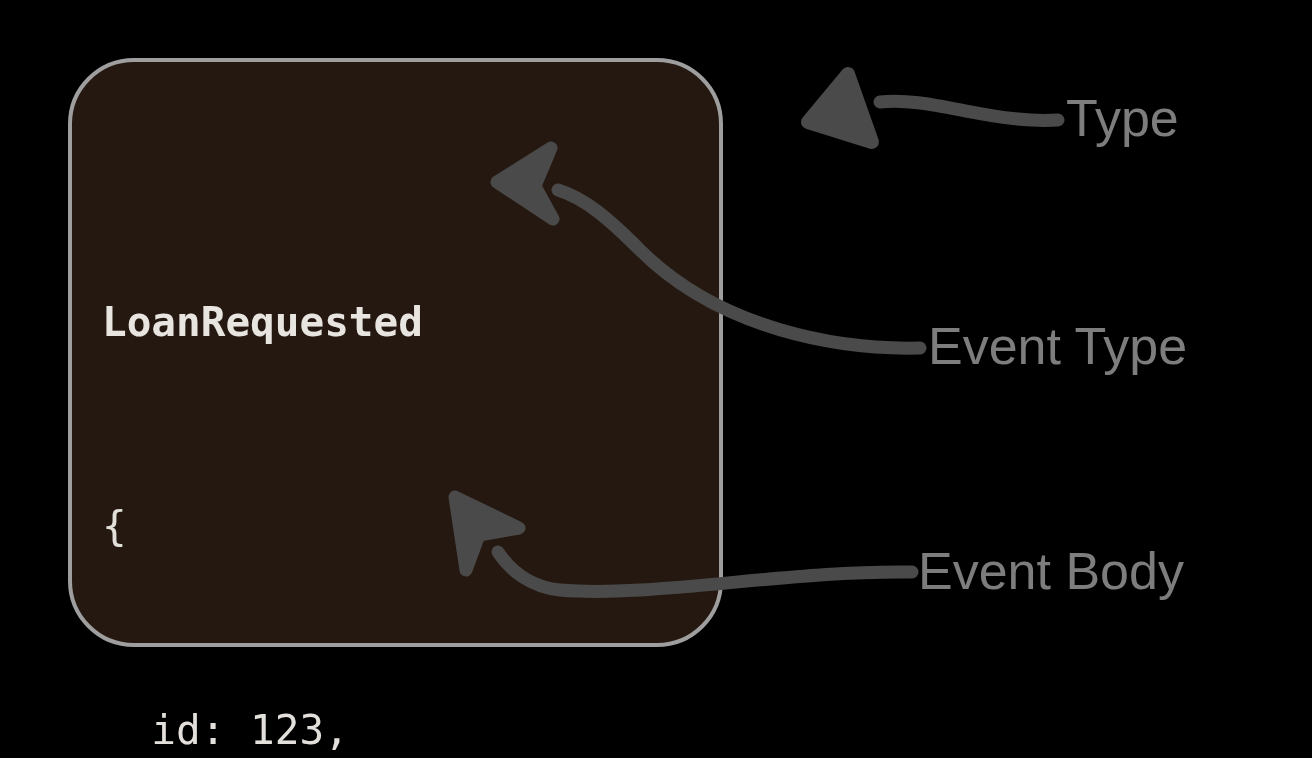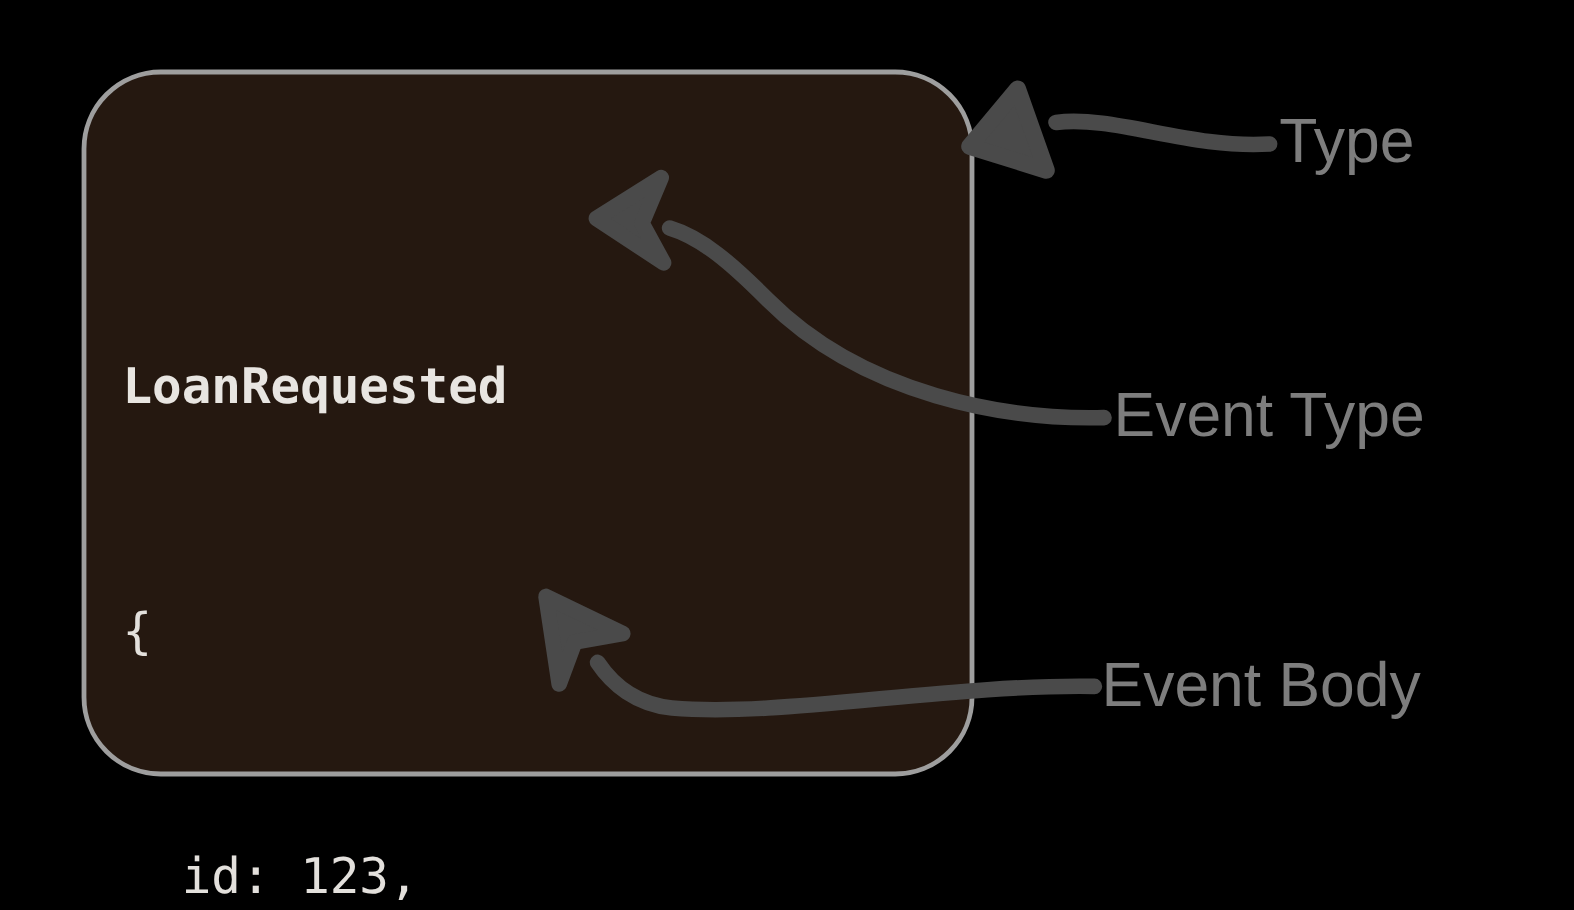--- a/index.html
+++ b/index.html
@@ -20,21 +20,21 @@
     left: 0; top: 0;
     width: 1312px;
     height: 758px;
     background: #000000;
   }
   
   .event-card {
     position: absolute;
     left: 68px;
     top: 58px;
-    width: 744px;
+    width: 655px;
     height: 589px;
     box-sizing: border-box;
     background: #251810;
     border: 4px solid #9e9e9e;
     border-radius: 66px;
     z-index: 1;
   }
   .card-text {
     position: absolute;
     left: 30px;

